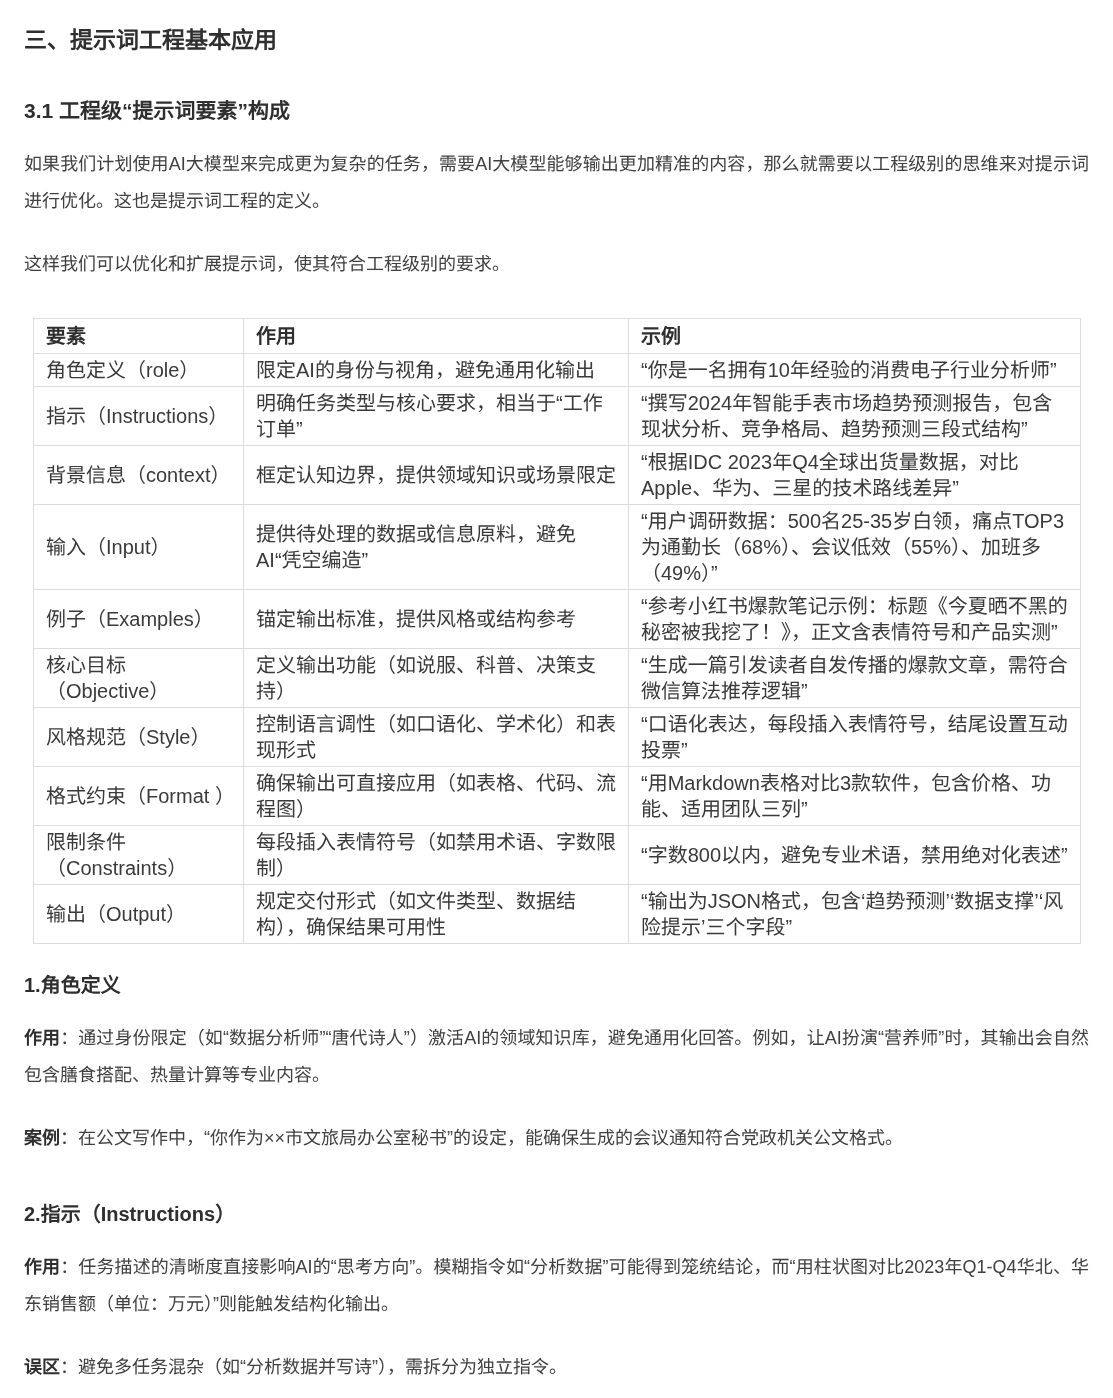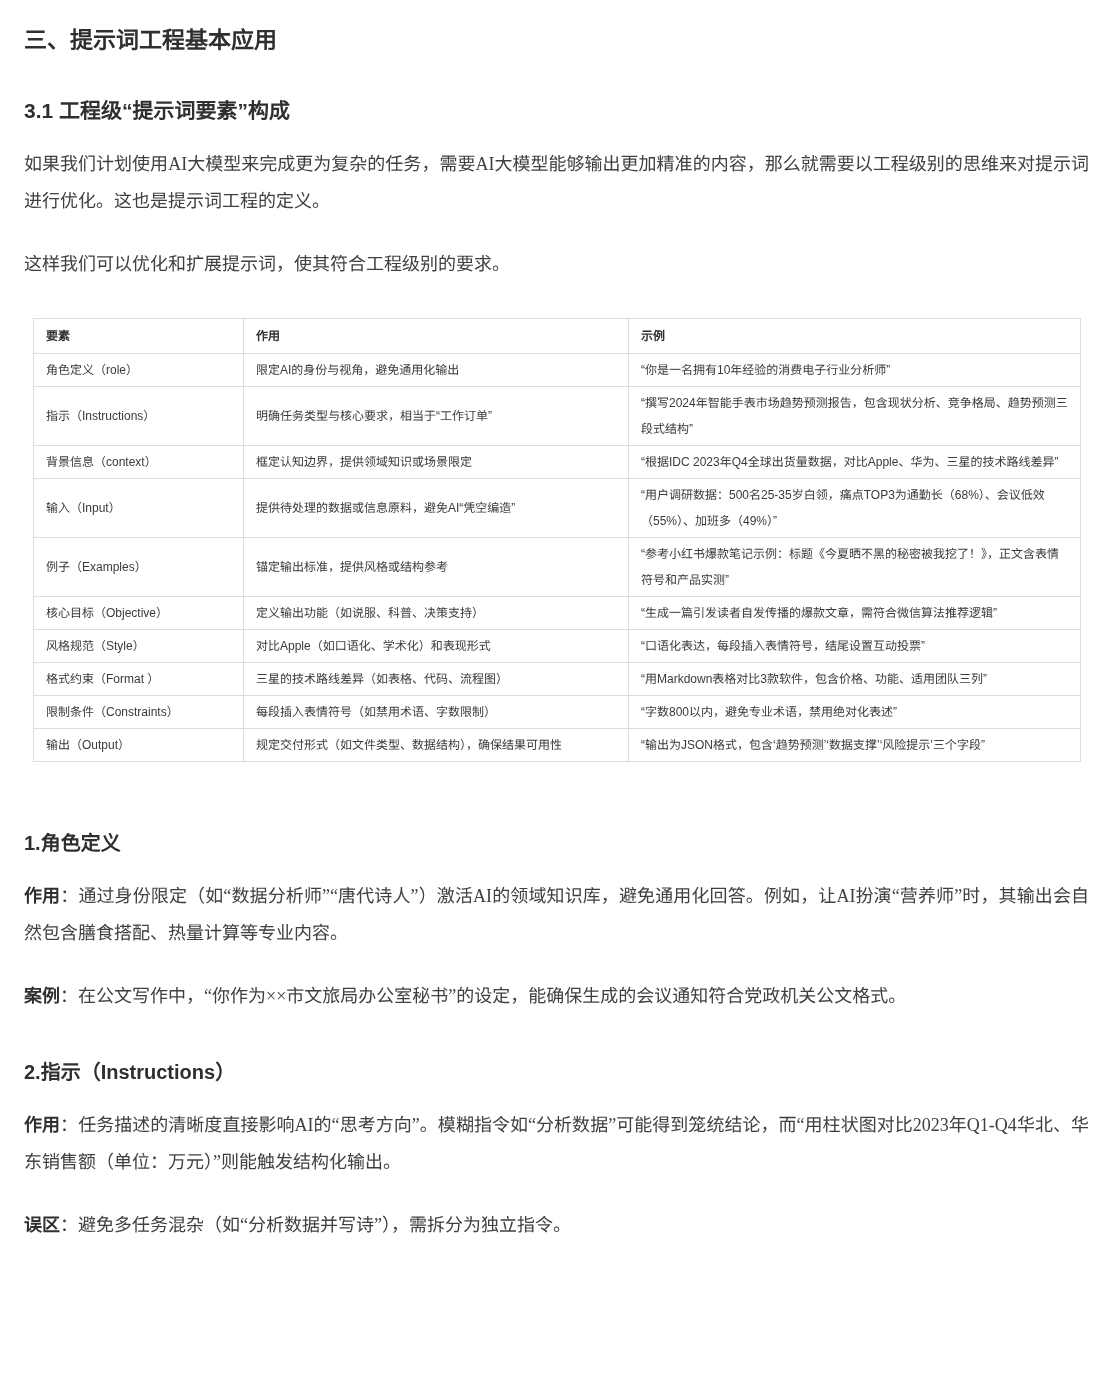--- a/index.html
+++ b/index.html
@@ -33,36 +33,35 @@
     color:var(--heading);
     margin:16px 0 22px 0;
   }
   h3{
     font-size:20px;
     line-height:1.3;
     font-weight:700;
     color:var(--heading);
     margin:44px 0 22px 0;
   }
-  h3.first{margin-top:68px;}
+  h3.first{margin-top:28px;}
   p.body-text{
     font-size:18px;
     line-height:37px;
     margin:0 0 26px 0;
     text-align:justify;
-    font-family:Liberation Serif, serif;
   }
   p.body-text:last-child{margin-bottom:0;}
   p.body-text strong{color:var(--heading);font-weight:700;}
   table.elements{
     border-collapse:collapse;
     table-layout:fixed;
     width:1047px;
     margin:35px 9px 0 9px;
-    font-size:12px;
+    font-size:20px;
     line-height:26px;
     color:#3a3a3a;
   }
   table.elements th,
   table.elements td{
     border:1px solid var(--border);
     vertical-align:middle;
     text-align:left;
     word-break:break-word;
   }
@@ -130,26 +129,26 @@
         <td>锚定输出标准，提供风格或结构参考</td>
         <td>“参考小红书爆款笔记示例：标题《今夏晒不黑的秘密被我挖了！》，正文含表情符号和产品实测”</td>
       </tr>
       <tr>
         <td>核心目标（Objective）</td>
         <td>定义输出功能（如说服、科普、决策支持）</td>
         <td>“生成一篇引发读者自发传播的爆款文章，需符合微信算法推荐逻辑”</td>
       </tr>
       <tr>
         <td>风格规范（Style）</td>
-        <td>对比Apple（如口语化、学术化）和表现形式</td>
+        <td>控制语言调性（如口语化、学术化）和表现形式</td>
         <td>“口语化表达，每段插入表情符号，结尾设置互动投票”</td>
       </tr>
       <tr>
         <td>格式约束（Format ）</td>
-        <td>三星的技术路线差异（如表格、代码、流程图）</td>
+        <td>确保输出可直接应用（如表格、代码、流程图）</td>
         <td>“用Markdown表格对比3款软件，包含价格、功能、适用团队三列”</td>
       </tr>
       <tr>
         <td>限制条件（Constraints）</td>
         <td>每段插入表情符号（如禁用术语、字数限制）</td>
         <td>“字数800以内，避免专业术语，禁用绝对化表述”</td>
       </tr>
       <tr>
         <td>输出（Output）</td>
         <td>规定交付形式（如文件类型、数据结构），确保结果可用性</td>

